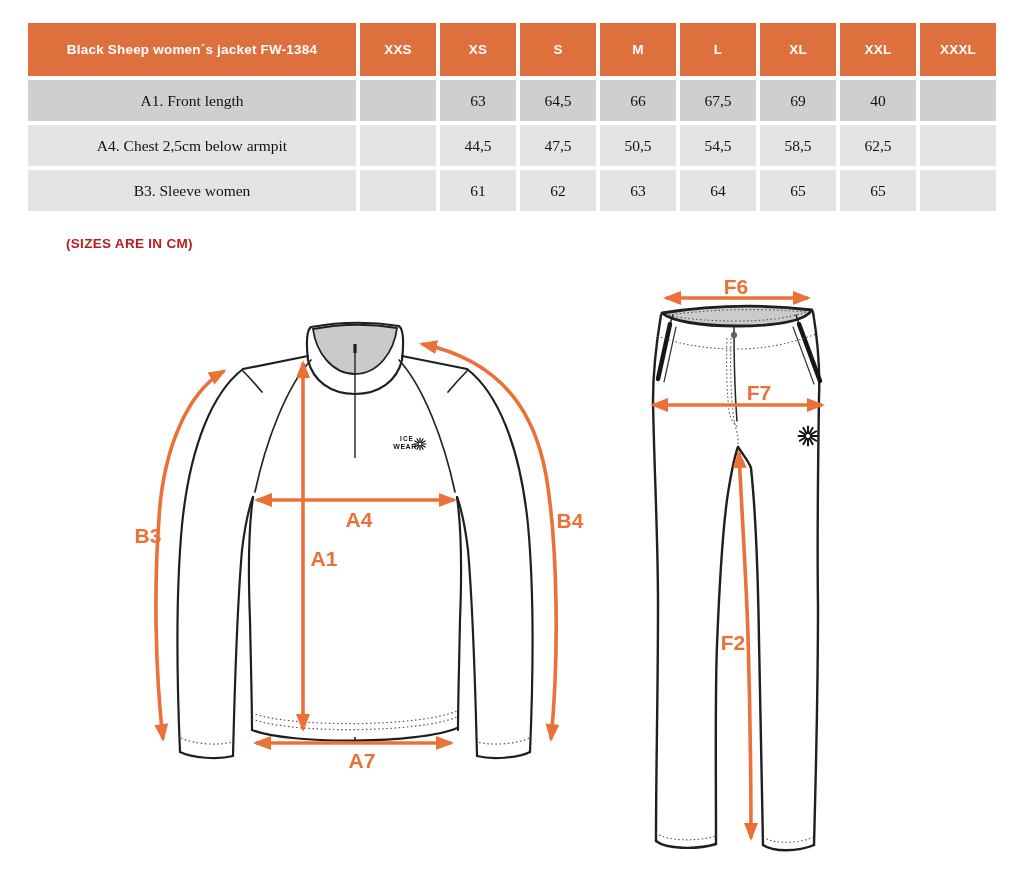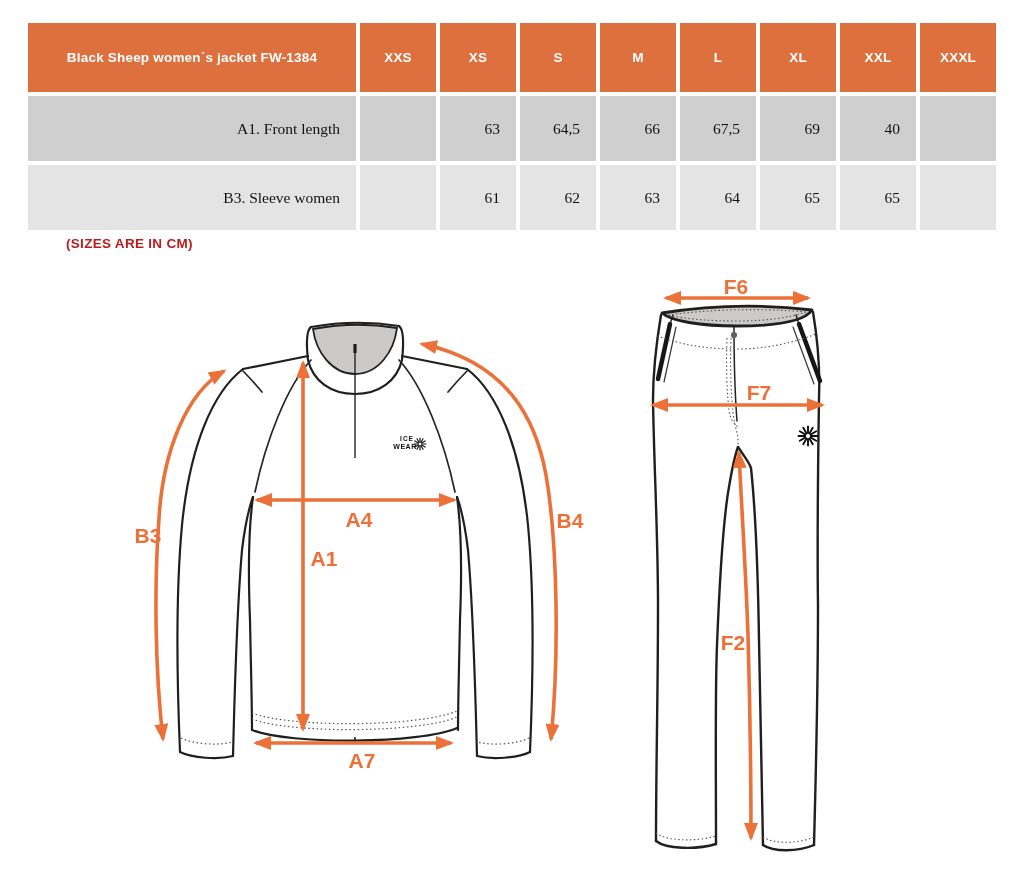--- a/index.html
+++ b/index.html
@@ -2,23 +2,23 @@
 <html><head>
 <meta charset="utf-8">
 <style>
   html,body{margin:0;padding:0;background:#fff;}
   .sheet{position:relative;width:1027px;height:888px;background:#ffffff;overflow:hidden;
          font-family:"Liberation Sans",sans-serif;}
   table.size-table{position:absolute;left:24px;top:19px;width:976px;
          border-collapse:separate;border-spacing:4px;table-layout:fixed;}
   col.c-label{width:328px;}
   .size-table th{background:#DE703E;color:#ffffff;font-weight:700;font-size:13.5px;
-         height:45px;text-align:center;padding:12px;letter-spacing:.2px;}
+         height:45px;text-align:center;padding:4px;letter-spacing:.2px;}
   .size-table tbody td{height:33px;font-family:"Liberation Serif",serif;font-size:15.5px;
-         color:#121212;text-align:right;padding:16px;}
+         color:#121212;text-align:center;padding:4px;}
   tr.r-dark td{background:#CFCFCF;}
   tr.r-light td{background:#E4E4E4;}
   td.label-td{text-align:left;padding-left:40px;}
   .note{position:absolute;left:66px;top:236px;color:#b91c1c;font-size:13.5px;
         font-weight:600;letter-spacing:.3px;}
   .jacket-svg{position:absolute;left:130px;top:290px;}
   .pants-svg{position:absolute;left:630px;top:275px;}
   .mlabel{fill:#EC7138;font-size:21px;font-weight:600;font-family:"Liberation Sans",sans-serif;}
   .logo-t{fill:#101010;font-weight:700;font-family:"Liberation Sans",sans-serif;}
 </style>
@@ -55,20 +55,31 @@
     <tbody>
       <tr class="r-dark">
         <td class="label-td">A1. Front length</td>
         <td></td>
         <td>63</td>
         <td>64,5</td>
         <td>66</td>
         <td>67,5</td>
         <td>69</td>
         <td>40</td>
+        <td></td>
+      </tr>
+      <tr class="r-light">
+        <td class="label-td">A4. Chest 2,5cm below armpit</td>
+        <td></td>
+        <td>44,5</td>
+        <td>47,5</td>
+        <td>50,5</td>
+        <td>54,5</td>
+        <td>58,5</td>
+        <td>62,5</td>
         <td></td>
       </tr>
       <tr class="r-light">
         <td class="label-td">B3. Sleeve women</td>
         <td></td>
         <td>61</td>
         <td>62</td>
         <td>63</td>
         <td>64</td>
         <td>65</td>

